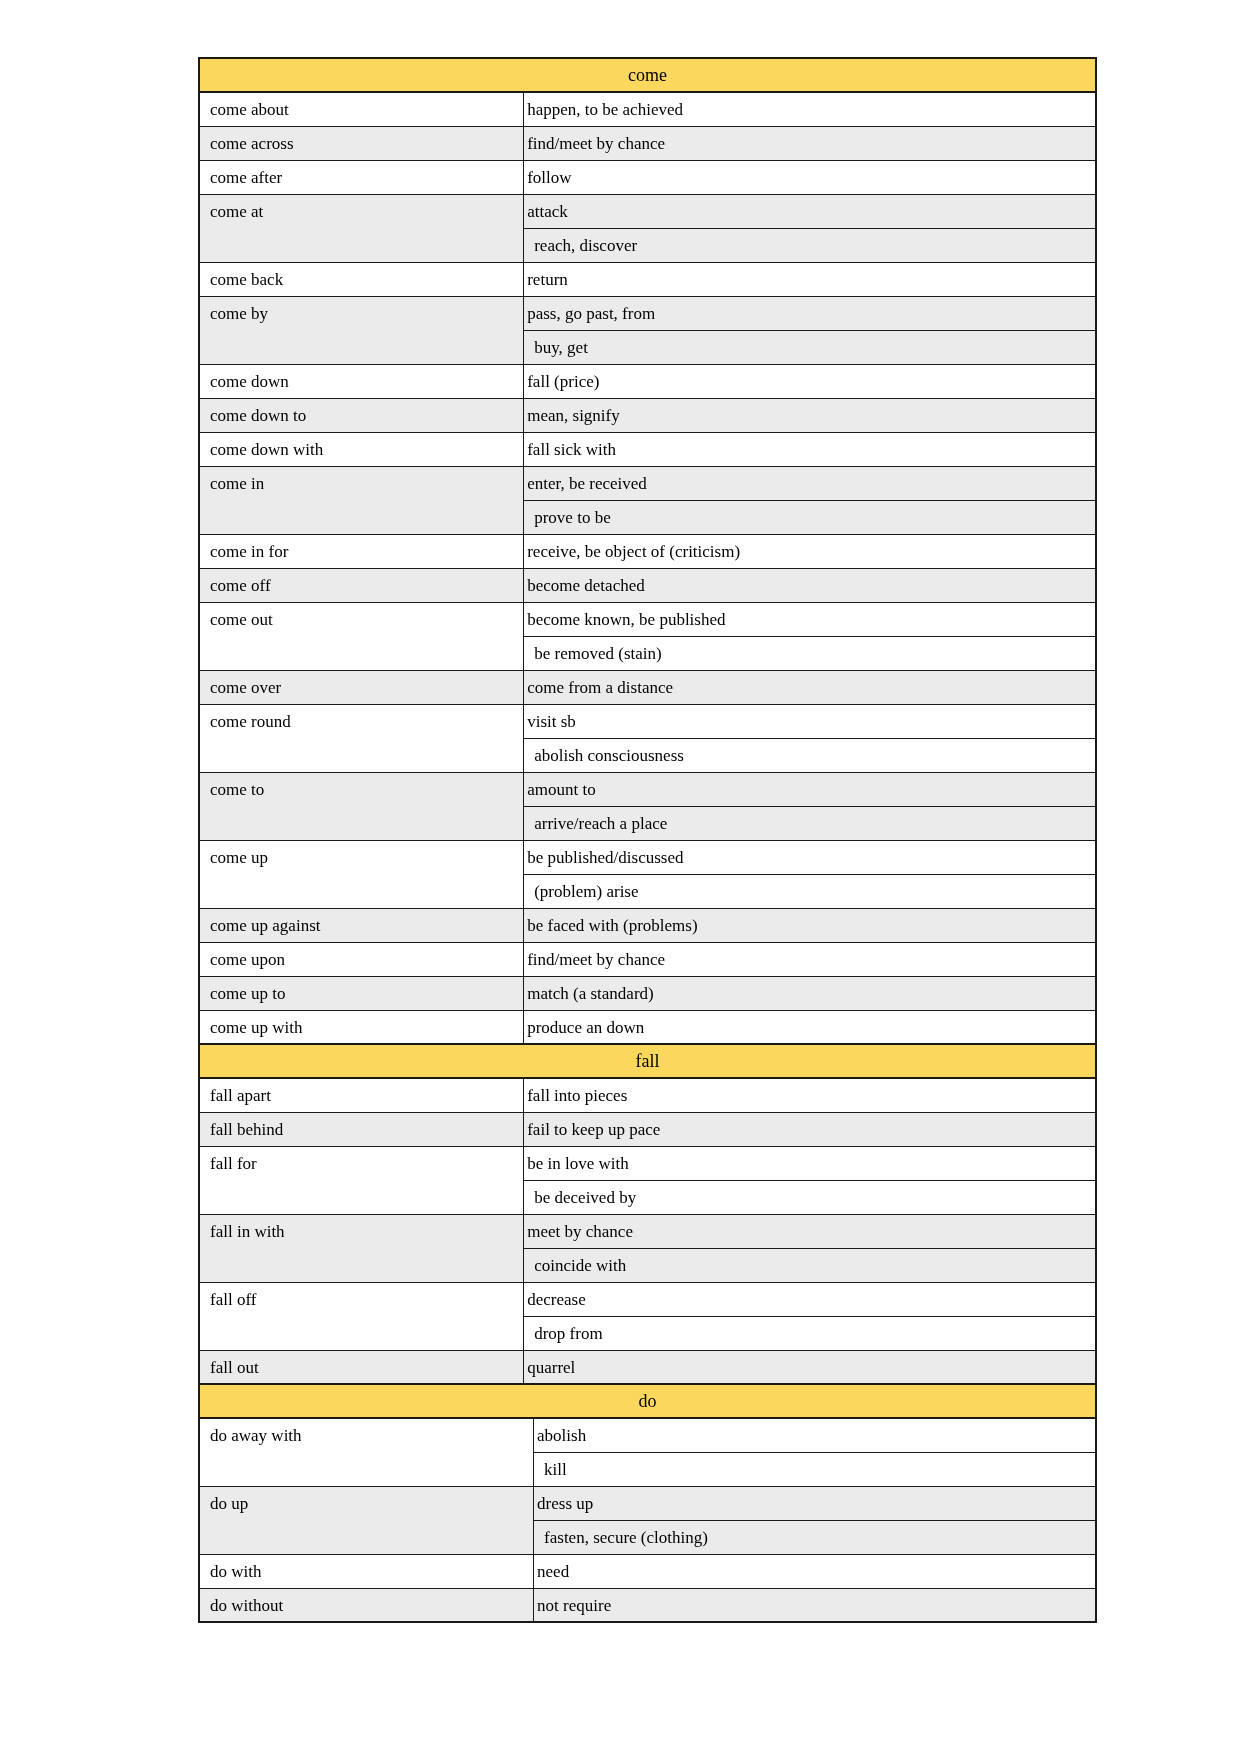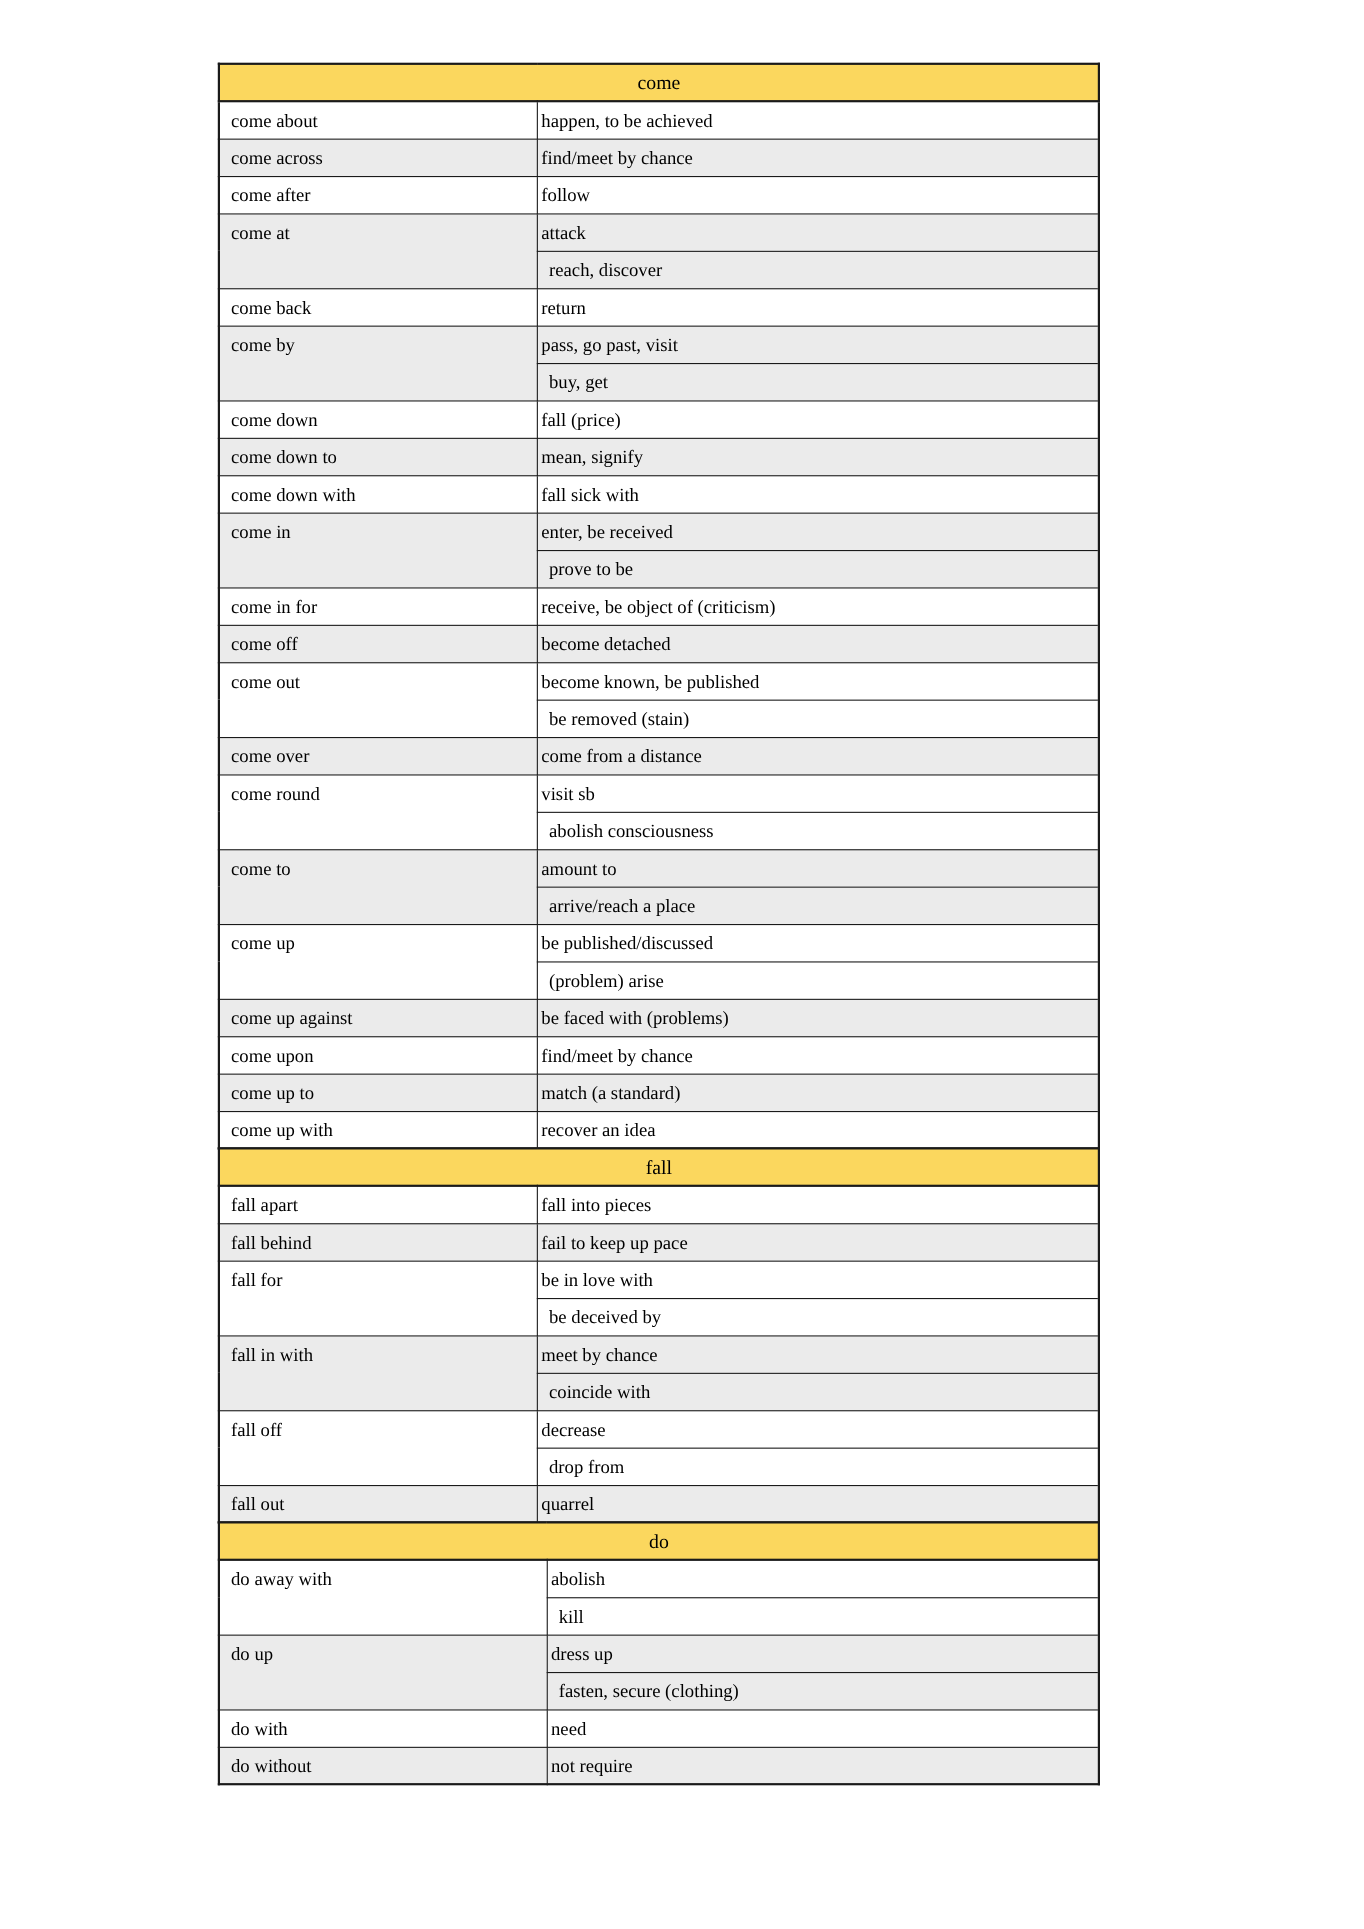--- a/index.html
+++ b/index.html
@@ -14,21 +14,21 @@
     background: #ffffff;
     width: 1240px;
     height: 1754px;
     font-family: "Liberation Serif", serif;
     color: #000000;
   }
   .doc {
     position: absolute;
     left: 198px;
     top: 57px;
-    width: 802px;
+    width: 899px;
     border-radius: 27px;
   }
   table.section-table {
     border-collapse: collapse;
     width: 100%;
     table-layout: fixed;
     border: 2px solid var(--line);
   }
   table.section-table + table.section-table {
     margin-top: -2px;
@@ -94,21 +94,21 @@
           </tr>
           <tr class="alt">
             <td class="meaning cont">reach, discover</td>
           </tr>
           <tr class="plain">
             <td class="verb" rowspan="1">come back</td>
             <td class="meaning">return</td>
           </tr>
           <tr class="alt">
             <td class="verb" rowspan="2">come by</td>
-            <td class="meaning">pass, go past, visit</td>
+            <td class="meaning">pass, go past, from</td>
           </tr>
           <tr class="alt">
             <td class="meaning cont">buy, get</td>
           </tr>
           <tr class="plain">
             <td class="verb" rowspan="1">come down</td>
             <td class="meaning">fall (price)</td>
           </tr>
           <tr class="alt">
             <td class="verb" rowspan="1">come down to</td>
@@ -172,21 +172,21 @@
           <tr class="plain">
             <td class="verb" rowspan="1">come upon</td>
             <td class="meaning">find/meet by chance</td>
           </tr>
           <tr class="alt">
             <td class="verb" rowspan="1">come up to</td>
             <td class="meaning">match (a standard)</td>
           </tr>
           <tr class="plain">
             <td class="verb" rowspan="1">come up with</td>
-            <td class="meaning">recover an idea</td>
+            <td class="meaning">produce an down</td>
           </tr>
         </tbody>
   </table>
 
   <table class="section-table sec-2">
     <colgroup>
       <col class="c1">
       <col class="c2">
     </colgroup>
     <thead>

